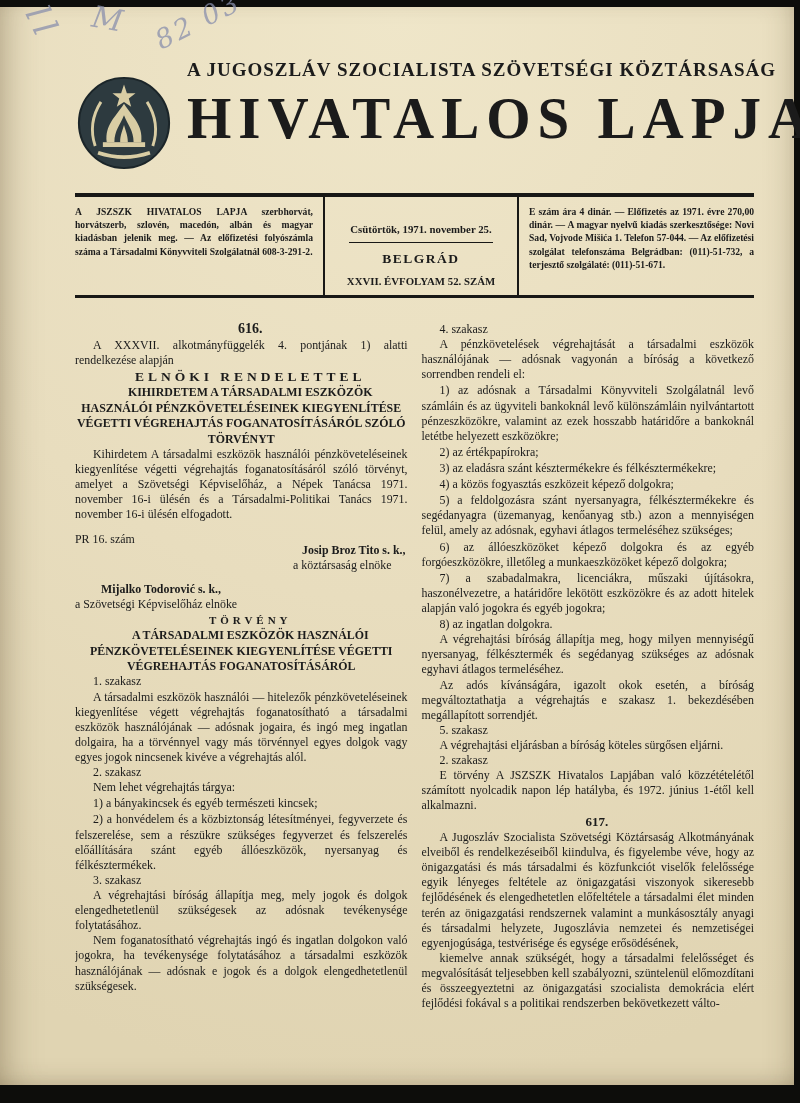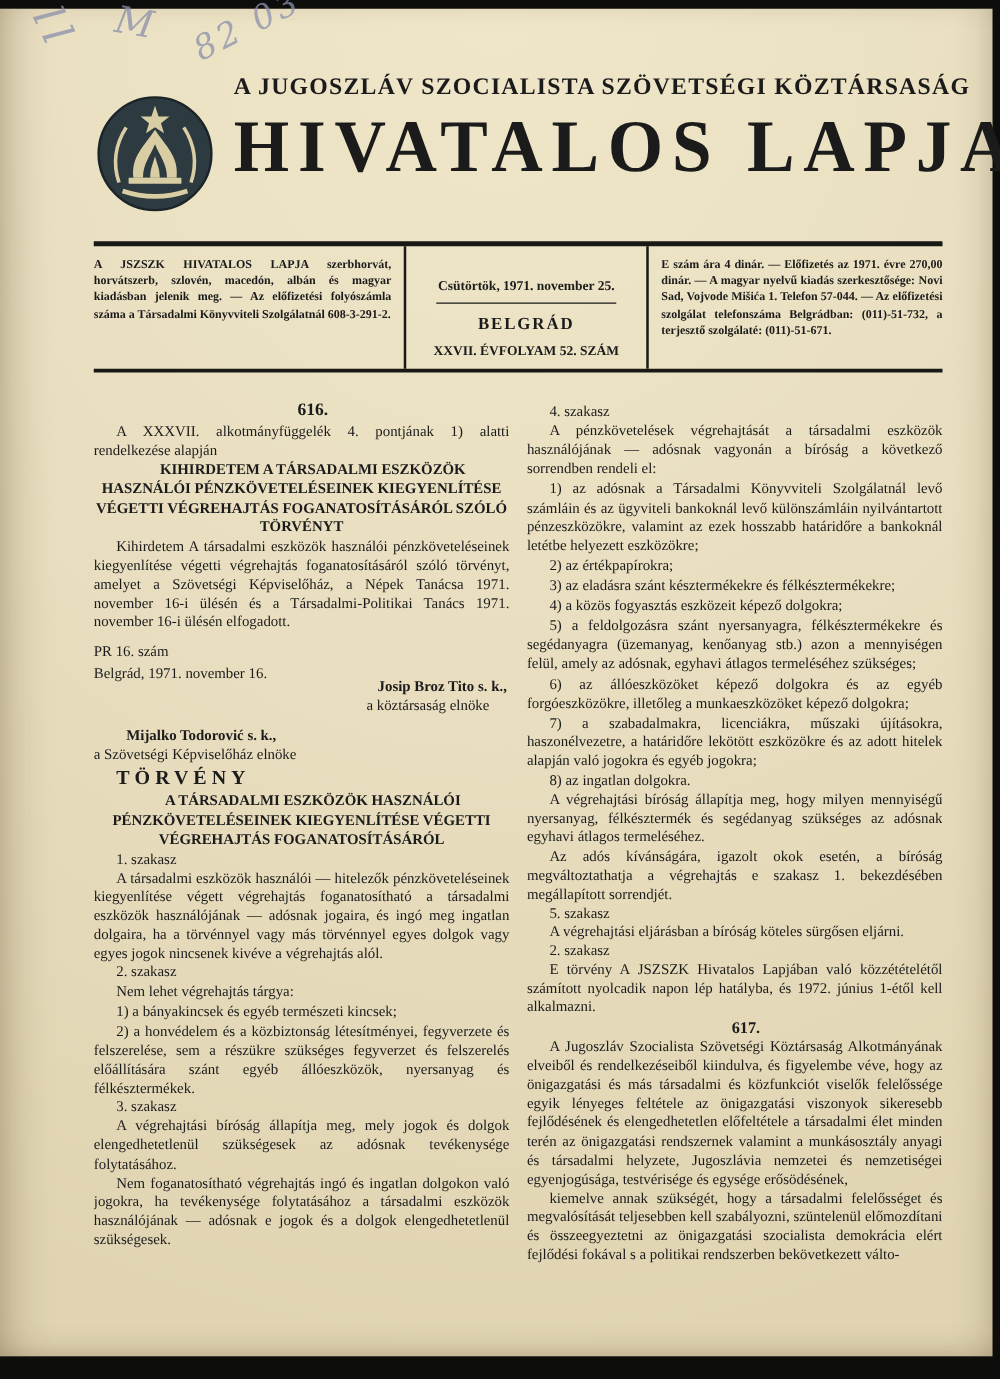--- a/index.html
+++ b/index.html
@@ -45,21 +45,21 @@
   .info-right{flex:1;padding:8px 0 8px 10px;}
 
   .columns{margin:22px 40px 0 75px;display:flex;gap:14px;height:798px;overflow:hidden;}
   .col{flex:1;font-size:11.9px;line-height:1.27;text-align:justify;}
   .col p{margin:0;text-indent:18px;}
   .article-number{text-align:center;font-weight:bold;font-size:14px;margin:2px 0 12px;text-indent:0;}
   .article-number2{text-align:center;font-weight:bold;font-size:13px;margin:12px 0 10px;text-indent:0;}
   .sec-head{text-align:left;margin:9px 0 5px;text-indent:0;}
   .caps-head{text-align:center;font-weight:bold;margin:11px 14px 9px;text-indent:0;line-height:1.3;}
   .decree-head{text-align:center;font-weight:bold;font-size:13.5px;letter-spacing:4px;margin:13px 0 11px;text-indent:0;}
-  .law-head{font-weight:bold;font-size:16px;letter-spacing:4px;margin:16px 0 10px;text-indent:0;}
+  .law-head{text-align:center;font-weight:bold;font-size:11px;letter-spacing:4px;margin:16px 0 10px;text-indent:0;}
   .ref{text-indent:0 !important;margin-top:9px !important;}
   .ref + .ref{margin-top:1px !important;}
   .sig-right{text-align:right;margin-top:-4px;padding-right:2px;}
   .sig-right .sig-name{font-weight:bold;}
   .sig-right .sig-title{padding-right:14px;}
   .sig-left{text-align:left;margin-top:9px;margin-bottom:2px;}
   .sig-left .sig-name{font-weight:bold;padding-left:26px;}
   .item{margin-top:1px !important;}
 </style>
 </head>
@@ -101,24 +101,24 @@
       <div class="ic-issue">XXVII. ÉVFOLYAM 52. SZÁM</div>
     </div>
     <div class="info-cell info-right">E szám ára 4 dinár. — Előfizetés az 1971. évre 270,00 dinár. — A magyar nyelvű kiadás szerkesztősége: Novi Sad, Vojvode Mišića 1. Telefon 57-044. — Az előfizetési szolgálat telefonszáma Belgrádban: (011)-51-732, a terjesztő szolgálaté: (011)-51-671.</div>
   </div>
 
   <main class="columns">
 
     <section class="col">
       <p class="article-number">616.</p>
       <p>A XXXVII. alkotmányfüggelék 4. pontjának 1) alatti rendelkezése alapján</p>
+      <p class="decree-head">ELNÖKI RENDELETTEL</p>
       <p class="caps-head">KIHIRDETEM A TÁRSADALMI ESZKÖZÖK HASZNÁLÓI PÉNZKÖVETELÉSEINEK KIEGYENLÍTÉSE VÉGETTI VÉGREHAJTÁS FOGANATOSÍTÁSÁRÓL SZÓLÓ TÖRVÉNYT</p>
       <p>Kihirdetem A társadalmi eszközök használói pénzköveteléseinek kiegyenlítése végetti végrehajtás foganatosításáról szóló törvényt, amelyet a Szövetségi Képviselőház, a Népek Tanácsa 1971. november 16-i ülésén és a Társadalmi-Politikai Tanács 1971. november 16-i ülésén elfogadott.</p>
       <p class="ref">PR 16. szám</p>
-      <p class="ref">Belgrád, 1971. november 16.</p>
       <div class="sig-right">
         <div class="sig-name">Josip Broz Tito s. k.,</div>
         <div class="sig-title">a köztársaság elnöke</div>
       </div>
       <div class="sig-left">
         <div class="sig-name">Mijalko Todorović s. k.,</div>
         <div class="sig-title">a Szövetségi Képviselőház elnöke</div>
       </div>
       <p class="law-head">TÖRVÉNY</p>
       <p class="caps-head">A TÁRSADALMI ESZKÖZÖK HASZNÁLÓI PÉNZKÖVETELÉSEINEK KIEGYENLÍTÉSE VÉGETTI VÉGREHAJTÁS FOGANATOSÍTÁSÁRÓL</p>

